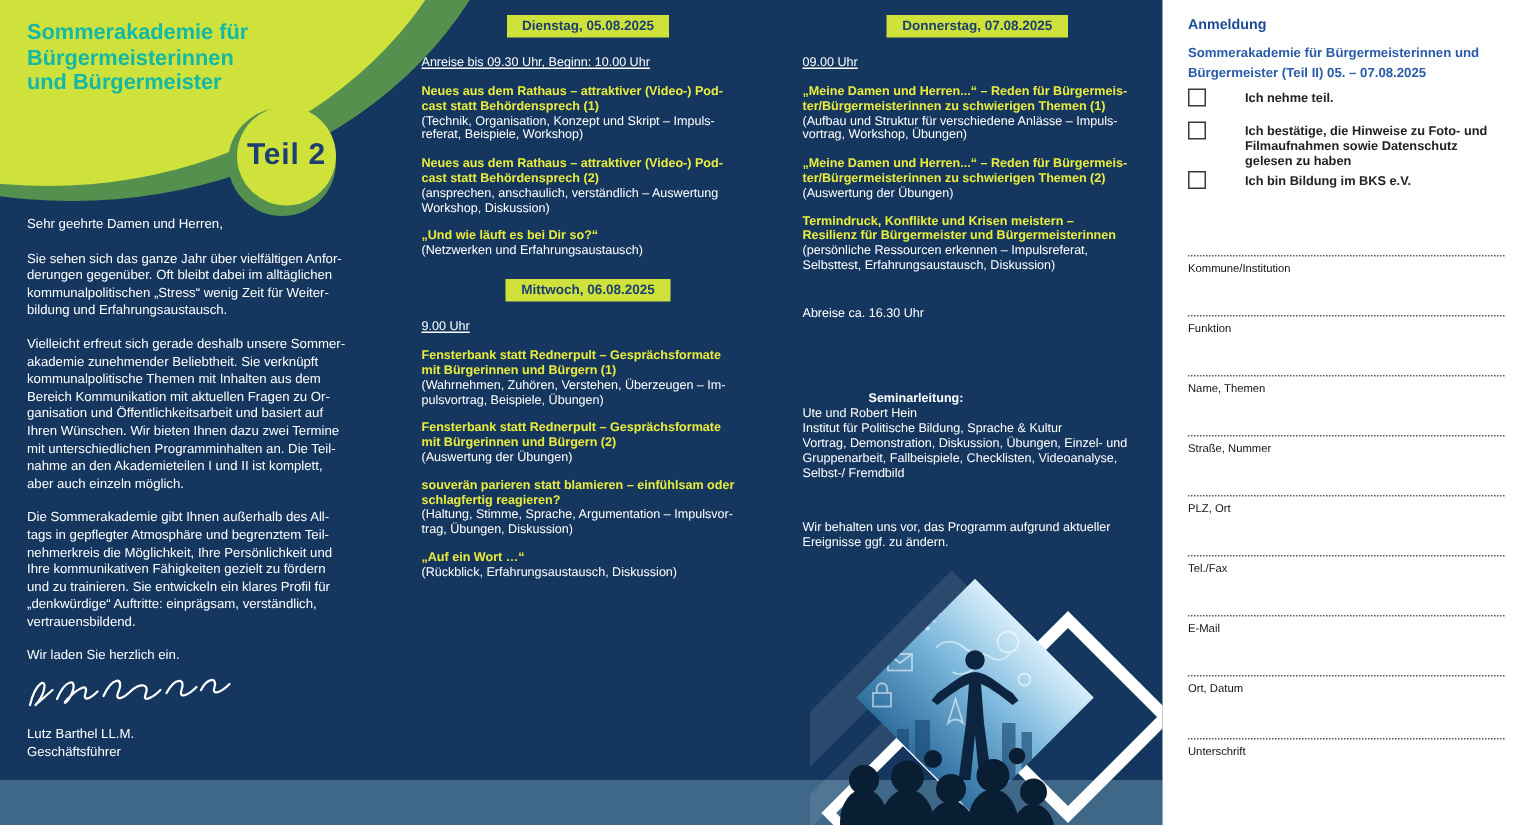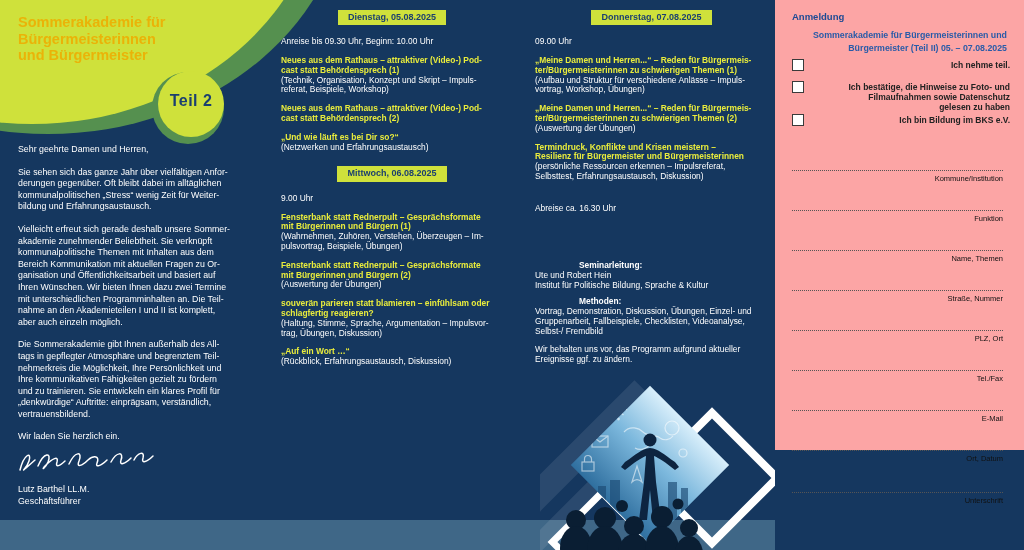--- a/index.html
+++ b/index.html
@@ -8,25 +8,25 @@
     background:#15375f;
     font-family:"Liberation Sans",sans-serif;
     -webkit-font-smoothing:antialiased;
   }
   .pre{white-space:pre-line;}
 
   
   .header-blob{position:absolute;left:0;top:0;pointer-events:none;}
   .cover-title{
     position:absolute;left:18px;top:14px;width:250px;
-    color:#eab308;font-size:14.5px;font-weight:bold;line-height:16.5px;
+    color:#14b8a6;font-size:14.5px;font-weight:bold;line-height:16.5px;
   }
   .teil-badge{
     position:absolute;left:158px;top:92px;width:66px;text-align:center;
-    color:#1b3f70;font-size:16px;font-weight:bold;letter-spacing:.5px;
+    color:#1b3f70;font-size:20px;font-weight:bold;letter-spacing:.5px;
   }
   .intro{
     position:absolute;left:18px;top:144px;width:234px;
     color:#ffffff;font-size:8.8px;line-height:11.6px;
   }
   .intro p{margin:0 0 11px 0;}
   .sig{position:absolute;left:16px;top:446px;}
   .signer{position:absolute;left:18px;top:483px;color:#ffffff;font-size:8.8px;line-height:12px;}
 
   
@@ -34,36 +34,36 @@
 
   
   .col{position:absolute;color:#fff;font-size:8.4px;line-height:9.8px;}
   #col-tue{left:281px;top:10px;width:222px;}
   #col-thu{left:535px;top:10px;width:233px;}
   .daybox{
     display:block;margin:0 auto;width:max-content;
     background:#cfe13b;color:#1b3f70;
     font-weight:bold;font-size:9px;padding:3px 10px 2.5px 10px;
   }
-  .sched-line{margin:12px 0 0 0;}
+  .sched-line{margin:12px 0 0 0;text-decoration:underline;}
   .entry-title{margin:9px 0 0 0;color:#e9ec3c;font-weight:bold;}
   .entry-desc{margin:0;}
   .daybox.second{margin-top:14px;}
   .departure{margin-top:22px;}
   .seminar{position:absolute;left:535px;top:260px;width:233px;color:#fff;font-size:8.4px;line-height:10px;}
   .sem-label{margin:0;font-weight:bold;padding-left:44px;}
   .sem-label.mt{margin-top:6px;}
-  .sem-note{margin-top:8px;}
+  .sem-note{margin-top:26px;}
   .sem-block{margin:0 0 0 0;}
 
   
   .illus{position:absolute;left:540px;top:370px;pointer-events:none;}
 
   
-  .reg-panel{position:absolute;left:775px;top:0;width:249px;height:450px;background:#fca5a5;text-align:right;}
+  .reg-panel{position:absolute;left:775px;top:0;width:249px;height:550px;background:#ffffff;}
   .reg-title{position:absolute;left:17px;top:11px;font-size:9.5px;font-weight:bold;color:#1c4a94;}
   .reg-subtitle{position:absolute;left:17px;top:29px;width:215px;font-size:8.8px;font-weight:bold;color:#2a5ba8;line-height:12.5px;}
   .cb-row{position:absolute;left:17px;width:225px;}
   .cb-box{
     position:absolute;left:0;top:0;width:12px;height:12px;
     border:1.4px solid #3a3a3a;background:#fff;box-sizing:border-box;
   }
   .cb-label{position:absolute;left:38px;top:1px;width:180px;font-size:8.5px;color:#222;line-height:10px;font-weight:bold;}
   .field{position:absolute;left:17px;width:211px;border-top:1px dotted #555;}
   .field-label{padding-top:3px;font-size:7.5px;color:#111;}
@@ -129,20 +129,22 @@
   <div class="col" id="col-tue">
     <span class="daybox">Dienstag, 05.08.2025</span>
     <p class="sched-line">Anreise bis 09.30 Uhr, Beginn: 10.00 Uhr</p>
 
     <p class="entry-title pre">Neues aus dem Rathaus – attraktiver (Video-) Pod-
 cast statt Behördensprech (1)</p>
     <p class="entry-desc pre">(Technik, Organisation, Konzept und Skript – Impuls-
 referat, Beispiele, Workshop)</p>
     <p class="entry-title pre">Neues aus dem Rathaus – attraktiver (Video-) Pod-
 cast statt Behördensprech (2)</p>
+    <p class="entry-desc pre">(ansprechen, anschaulich, verständlich – Auswertung
+Workshop, Diskussion)</p>
     <p class="entry-title pre">„Und wie läuft es bei Dir so?“</p>
     <p class="entry-desc pre">(Netzwerken und Erfahrungsaustausch)</p>
 
     <span class="daybox second">Mittwoch, 06.08.2025</span>
     <p class="sched-line">9.00 Uhr</p>
 
     <p class="entry-title pre">Fensterbank statt Rednerpult – Gesprächsformate
 mit Bürgerinnen und Bürgern (1)</p>
     <p class="entry-desc pre">(Wahrnehmen, Zuhören, Verstehen, Überzeugen – Im-
 pulsvortrag, Beispiele, Übungen)</p>
@@ -173,21 +175,20 @@
     <p class="entry-desc pre">(persönliche Ressourcen erkennen – Impulsreferat,
 Selbsttest, Erfahrungsaustausch, Diskussion)</p>
 
     <p class="entry-desc departure">Abreise ca. 16.30 Uhr</p>
   </div>
 
   <div class="seminar">
     <p class="sem-label">Seminarleitung:</p>
     <p class="sem-block pre">Ute und Robert Hein
 Institut für Politische Bildung, Sprache &amp; Kultur</p>
-    <p class="sem-label mt">Methoden:</p>
     <p class="sem-block pre">Vortrag, Demonstration, Diskussion, Übungen, Einzel- und
 Gruppenarbeit, Fallbeispiele, Checklisten, Videoanalyse,
 Selbst-/ Fremdbild</p>
     <p class="sem-note pre">Wir behalten uns vor, das Programm aufgrund aktueller
 Ereignisse ggf. zu ändern.</p>
   </div>
 
   <svg class="illus" width="235" height="180" viewBox="0 0 235 180">
     <defs>
       <linearGradient id="sky" x1="0" y1="0" x2="0" y2="1">

